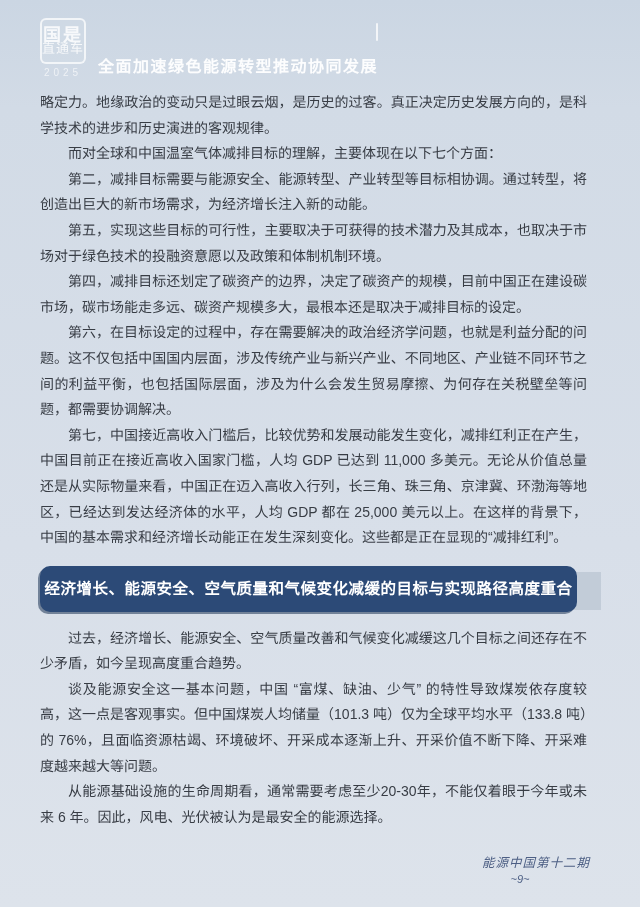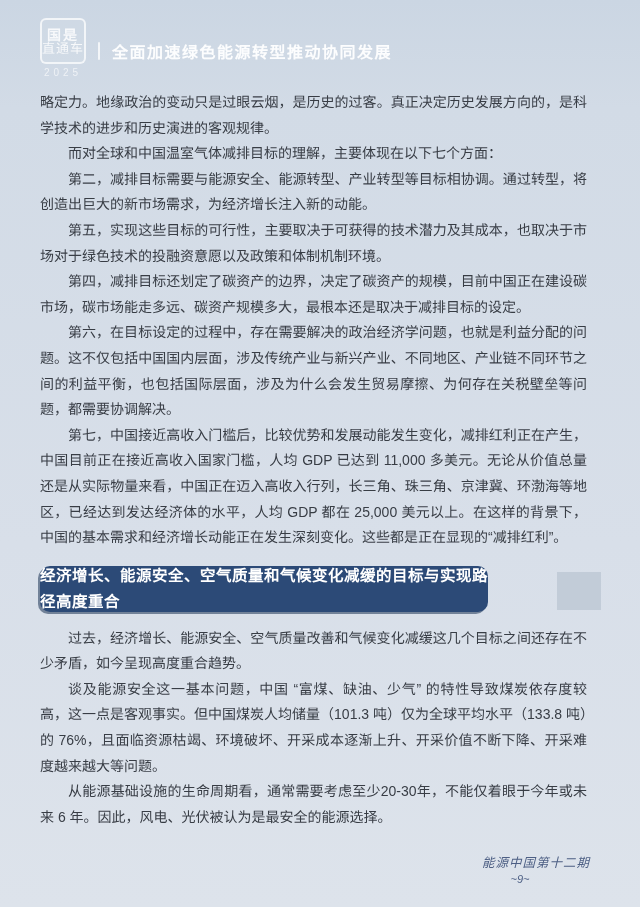--- a/index.html
+++ b/index.html
@@ -30,30 +30,31 @@
   .logo-box {
     width: 46px; height: 46px;
     box-sizing: border-box;
     border: 2px solid rgba(255,255,255,0.72);
     border-radius: 6px;
     display: flex; flex-direction: column;
     align-items: center; justify-content: center;
     color: rgba(255,255,255,0.82);
     background: rgba(255,255,255,0.06);
   }
-  .logo-line1 { font-size: 14px; font-weight: bold; letter-spacing: 2px; line-height: 16px; }
+  .logo-line1 { font-size: 18px; font-weight: bold; letter-spacing: 2px; line-height: 16px; }
   .logo-line2 { font-size: 13px; letter-spacing: 1px; line-height: 12px; }
   .logo-year {
     margin-top: 3px;
     font-size: 10px; letter-spacing: 4px;
     color: rgba(255,255,255,0.65);
   }
   .header-title-row {
-    display: flex; align-items: center; gap: 12px;
-    margin-top: 21px;
+    display: flex; align-items: flex-end; gap: 12px;
+    margin-top: 5px;
+    flex-direction: column;
   }
   .header-sep {
     width: 2px; height: 18px;
     background: rgba(255,255,255,0.75);
     border-radius: 1px;
   }
   .header-title {
     font-size: 16px;
     font-weight: bold;
     letter-spacing: 1.5px;
@@ -81,21 +82,21 @@
     position: absolute;
     top: 6px; right: -24px;
     width: 44px; height: 38px;
     background: #c2ccd8;
     z-index: 0;
   }
   .banner {
     position: relative;
     z-index: 1;
     box-sizing: border-box;
-    width: 448px; height: 46px;
+    width: 537px; height: 46px;
     background: #2c4a77;
     border-radius: 10px;
     box-shadow: -2px 2px 0 rgba(30,52,86,0.55);
     display: flex; align-items: center; justify-content: center;
     color: #ffffff;
     font-size: 15.5px;
     font-weight: bold;
     letter-spacing: 0.5px;
   }
   

